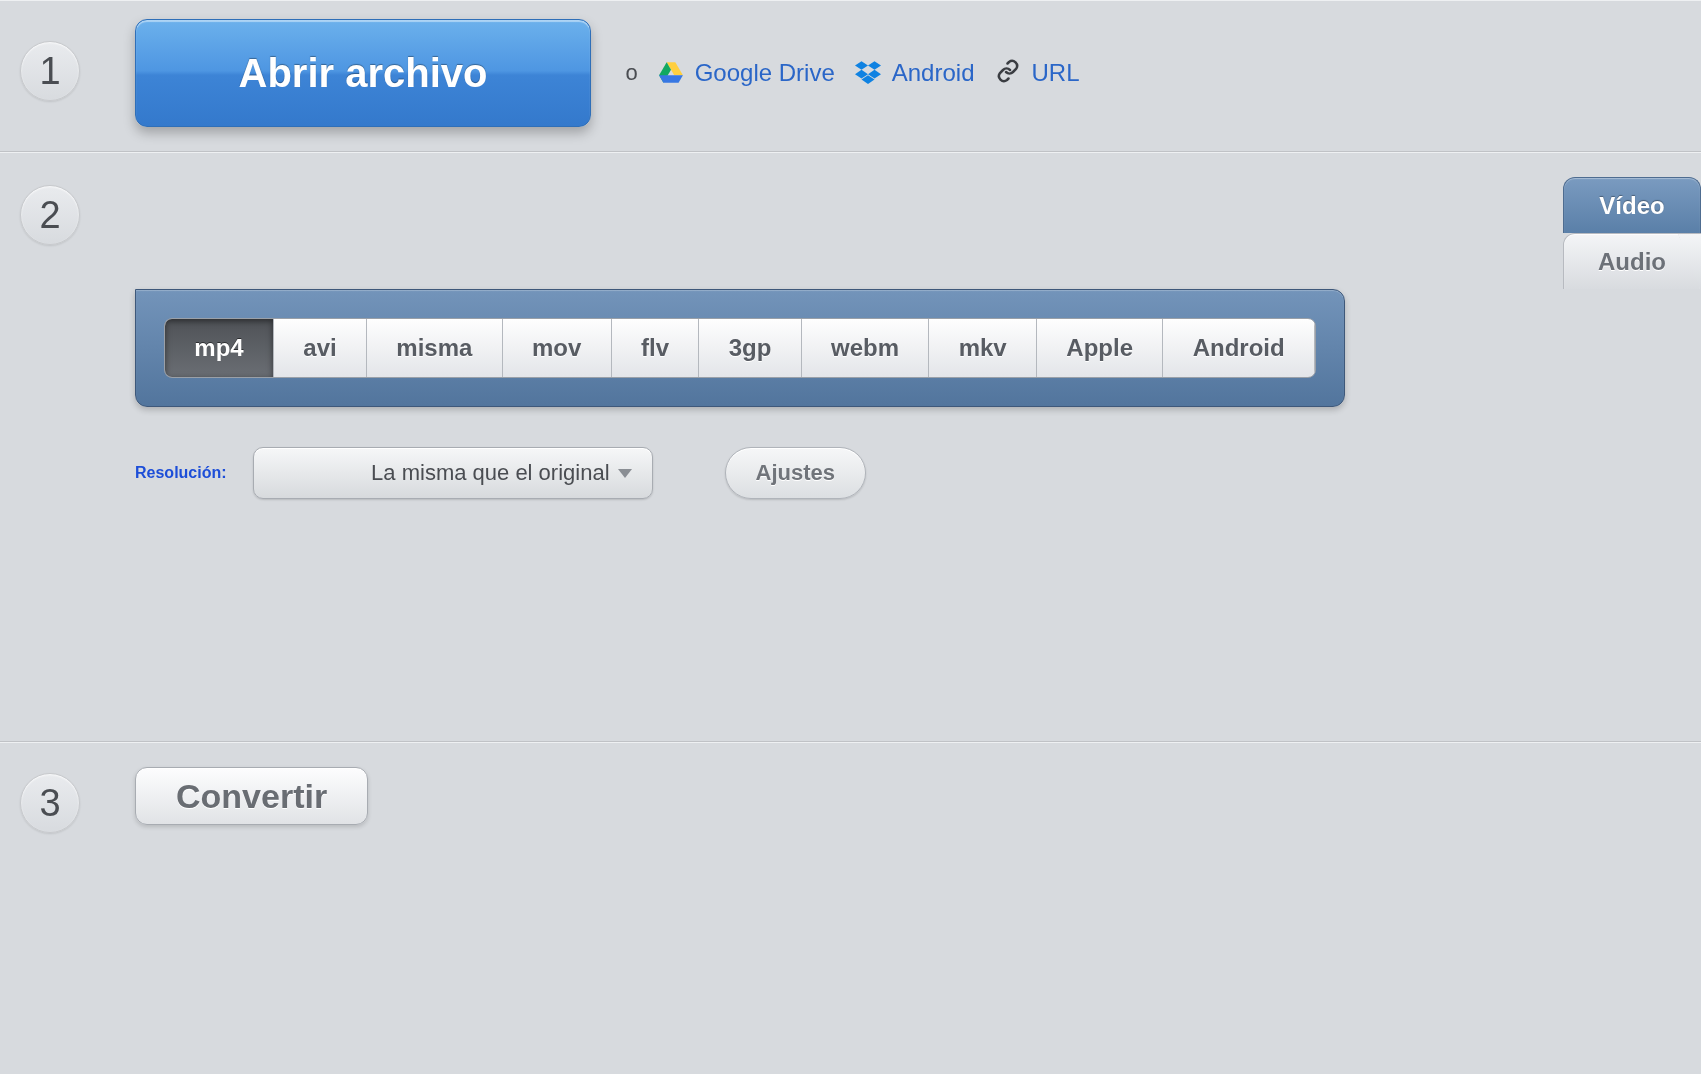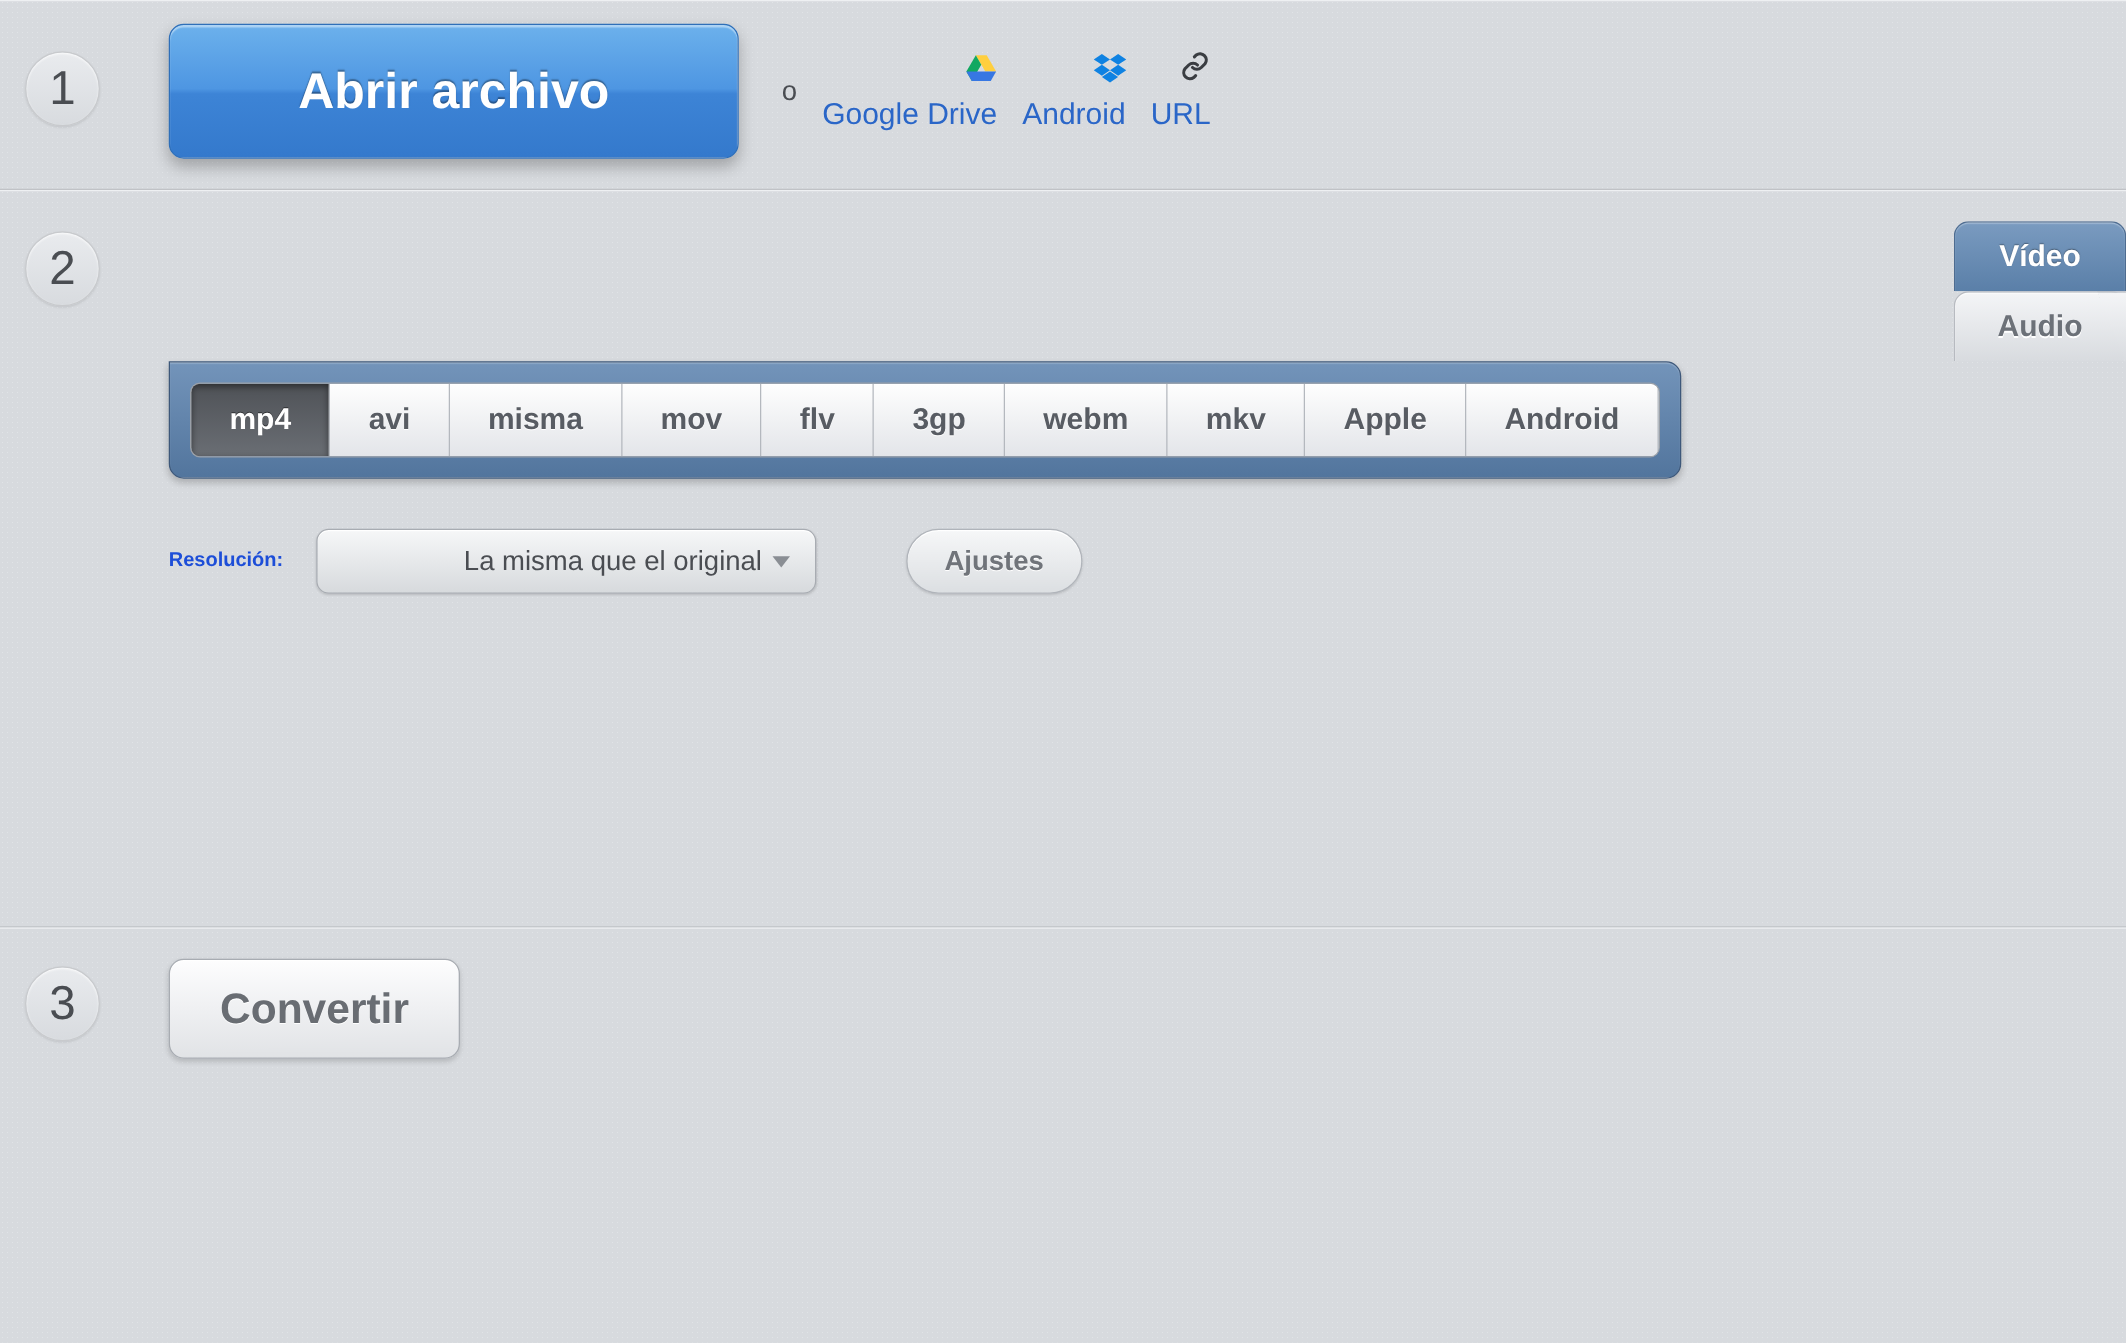--- a/index.html
+++ b/index.html
@@ -63,28 +63,27 @@
     display: inline-flex;
     align-items: center;
     gap: 20px;
     margin-left: 30px;
     vertical-align: middle;
     height: 108px;
   }
   .or-text { font-size: 22px; color: #4a4d52; }
   .source-link {
     display: inline-flex;
-    align-items: flex-end;
+    align-items: flex-start;
     gap: 11px;
     color: #2a66c8;
     font-size: 24px;
     cursor: pointer;
     background: none;
     border: none;
-    flex-direction: column;
   }
   .icon-gdrive, .icon-dropbox, .icon-url {
     width: 26px; height: 26px; display: inline-block;
   }
 
   
   .tabs-row {
     display: flex;
     align-items: flex-end;
     gap: 0;
@@ -135,21 +134,21 @@
     border-top: 1px solid #b7bac0;
     transform: skewX(22deg);
     border-top-right-radius: 12px;
     z-index: -1;
   }
   .format-bar-wrap {
     width: 1210px;
     background: linear-gradient(#7394ba, #52759d);
     border: 1px solid #3e587a;
     border-radius: 0 12px 12px 12px;
-    padding: 16px;
+    padding: 28px;
     box-shadow: inset 0 1px 1px rgba(255,255,255,.25), 0 3px 6px rgba(0,0,0,.2);
     position: relative;
     z-index: 2;
   }
   .format-bar {
     display: flex;
     background: linear-gradient(#fefefe, #e3e5e9);
     border: 1px solid #9aa0a8;
     border-radius: 8px;
     overflow: hidden;
@@ -234,21 +233,21 @@
     font-size: 22px;
     font-weight: 700;
     color: #70747a;
     text-shadow: 0 1px 0 #fff;
     box-shadow: inset 0 1px 0 #fff, 0 1px 2px rgba(0,0,0,.15);
     cursor: pointer;
   }
 
   
   .convert-btn {
-    height: 80px;
+    height: 58px;
     padding: 0 40px;
     background: linear-gradient(#fdfdfe, #e1e3e6);
     border: 1px solid #a8acb2;
     border-radius: 12px;
     font-size: 34px;
     font-weight: 700;
     color: #696d73;
     text-shadow: 0 1px 0 #fff;
     box-shadow: inset 0 1px 0 #fff, 0 2px 4px rgba(0,0,0,.15);
     cursor: pointer;

